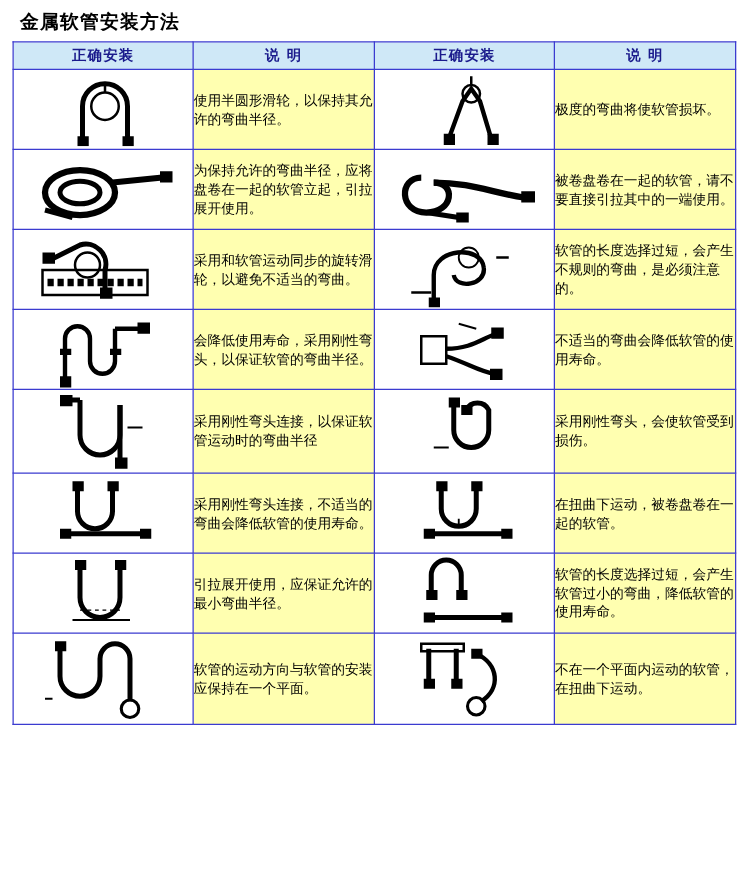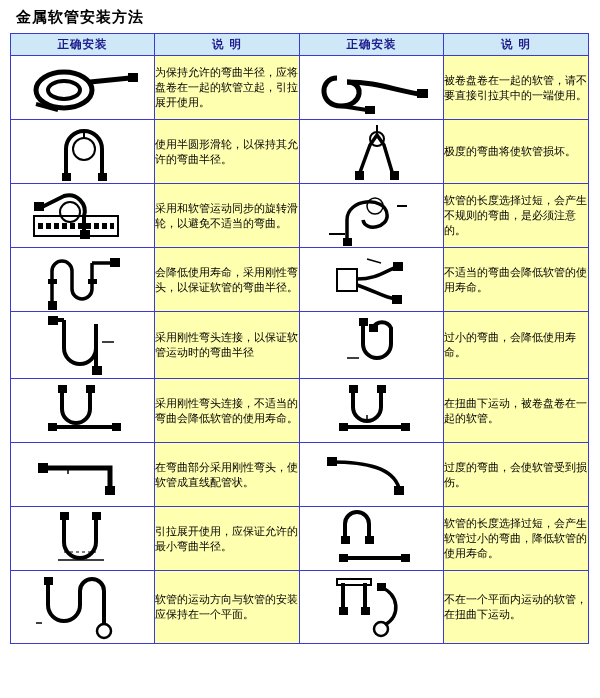--- a/index.html
+++ b/index.html
@@ -89,20 +89,47 @@
         <th>说 明</th>
         <th>正确安装</th>
         <th>说 明</th>
       </tr>
     </thead>
     <tbody>
 
       <tr>
         <td class="img-cell">
           <span class="fig">
+            <svg width="130" height="58" viewBox="0 0 130 58">
+              <path d="M48 54 L48 26 A18 18 0 0 1 84 26 L84 54" fill="none" stroke="#000" stroke-width="4"></path>
+              <circle cx="66" cy="26" r="11" fill="none" stroke="#000" stroke-width="2"></circle>
+              <rect x="44" y="50" width="9" height="8" fill="#000"></rect>
+              <rect x="80" y="50" width="9" height="8" fill="#000"></rect>
+              <path d="M66 8 L66 15" stroke="#000" stroke-width="2"></path>
+            </svg>
+          </span>
+        </td>
+        <td class="txt-cell">使用半圆形滑轮，以保持其允许的弯曲半径。</td>
+        <td class="img-cell">
+          <span class="fig">
+            <svg width="130" height="58" viewBox="0 0 130 58">
+              <path d="M52 52 L63 22 L70 12 L77 22 L86 52" fill="none" stroke="#000" stroke-width="3.5"></path>
+              <circle cx="70" cy="16" r="7" fill="none" stroke="#000" stroke-width="2"></circle>
+              <rect x="48" y="48" width="9" height="9" fill="#000"></rect>
+              <rect x="83" y="48" width="9" height="9" fill="#000"></rect>
+              <path d="M70 2 L70 9" stroke="#000" stroke-width="2"></path>
+            </svg>
+          </span>
+        </td>
+        <td class="txt-cell">极度的弯曲将使软管损坏。</td>
+      </tr>
+
+      <tr>
+        <td class="img-cell">
+          <span class="fig">
             <svg width="130" height="56" viewBox="0 0 130 56">
               <ellipse cx="46" cy="30" rx="28" ry="18" fill="none" stroke="#000" stroke-width="5"></ellipse>
               <ellipse cx="46" cy="30" rx="16" ry="9" fill="none" stroke="#000" stroke-width="4"></ellipse>
               <path d="M72 22 L112 18" stroke="#000" stroke-width="5" fill="none"></path>
               <rect x="110" y="13" width="10" height="9" fill="#000"></rect>
               <path d="M18 44 L40 50" stroke="#000" stroke-width="4" fill="none"></path>
             </svg>
           </span>
         </td>
         <td class="txt-cell">为保持允许的弯曲半径，应将盘卷在一起的软管立起，引拉展开使用。</td>
@@ -111,47 +138,20 @@
             <svg width="130" height="56" viewBox="0 0 130 56">
               <path d="M30 18 C12 18 12 46 34 46 C56 46 58 22 40 22" fill="none" stroke="#000" stroke-width="5"></path>
               <path d="M40 22 C70 22 86 30 112 34" fill="none" stroke="#000" stroke-width="5"></path>
               <rect x="110" y="29" width="11" height="9" fill="#000"></rect>
               <path d="M34 46 L60 50" stroke="#000" stroke-width="4" fill="none"></path>
               <rect x="58" y="46" width="10" height="8" fill="#000"></rect>
             </svg>
           </span>
         </td>
         <td class="txt-cell">被卷盘卷在一起的软管，请不要直接引拉其中的一端使用。</td>
-      </tr>
-
-      <tr>
-        <td class="img-cell">
-          <span class="fig">
-            <svg width="130" height="58" viewBox="0 0 130 58">
-              <path d="M48 54 L48 26 A18 18 0 0 1 84 26 L84 54" fill="none" stroke="#000" stroke-width="4"></path>
-              <circle cx="66" cy="26" r="11" fill="none" stroke="#000" stroke-width="2"></circle>
-              <rect x="44" y="50" width="9" height="8" fill="#000"></rect>
-              <rect x="80" y="50" width="9" height="8" fill="#000"></rect>
-              <path d="M66 8 L66 15" stroke="#000" stroke-width="2"></path>
-            </svg>
-          </span>
-        </td>
-        <td class="txt-cell">使用半圆形滑轮，以保持其允许的弯曲半径。</td>
-        <td class="img-cell">
-          <span class="fig">
-            <svg width="130" height="58" viewBox="0 0 130 58">
-              <path d="M52 52 L63 22 L70 12 L77 22 L86 52" fill="none" stroke="#000" stroke-width="3.5"></path>
-              <circle cx="70" cy="16" r="7" fill="none" stroke="#000" stroke-width="2"></circle>
-              <rect x="48" y="48" width="9" height="9" fill="#000"></rect>
-              <rect x="83" y="48" width="9" height="9" fill="#000"></rect>
-              <path d="M70 2 L70 9" stroke="#000" stroke-width="2"></path>
-            </svg>
-          </span>
-        </td>
-        <td class="txt-cell">极度的弯曲将使软管损坏。</td>
       </tr>
 
       <tr>
         <td class="img-cell">
           <span class="fig">
             <svg width="130" height="60" viewBox="0 0 130 60">
               <path d="M22 22 L46 10 A16 16 0 0 1 66 30 L66 46" fill="none" stroke="#000" stroke-width="4"></path>
               <circle cx="52" cy="26" r="10" fill="none" stroke="#000" stroke-width="2"></circle>
               <rect x="62" y="44" width="10" height="9" fill="#000"></rect>
               <path d="M16 30 L100 30 L100 50 L16 50 Z" fill="none" stroke="#000" stroke-width="2"></path>
@@ -221,21 +221,21 @@
         <td class="img-cell">
           <span class="fig">
             <svg width="130" height="66" viewBox="0 0 130 66">
               <path d="M56 10 L56 32 A14 14 0 0 0 84 32 L84 16 A10 10 0 0 0 66 16" fill="none" stroke="#000" stroke-width="4"></path>
               <rect x="52" y="6" width="9" height="8" fill="#000"></rect>
               <rect x="62" y="12" width="9" height="8" fill="#000"></rect>
               <path d="M40 46 L52 46" stroke="#000" stroke-width="1.5"></path>
             </svg>
           </span>
         </td>
-        <td class="txt-cell">过小的弯曲，会降低使用寿命。</td>
+        <td class="txt-cell">采用刚性弯头，会使软管受到损伤。</td>
       </tr>
 
       <tr>
         <td class="img-cell">
           <span class="fig">
             <svg width="130" height="60" viewBox="0 0 130 60">
               <path d="M44 8 L44 28 A14 14 0 0 0 72 28 L72 8" fill="none" stroke="#000" stroke-width="4"></path>
               <rect x="40" y="4" width="9" height="8" fill="#000"></rect>
               <rect x="68" y="4" width="9" height="8" fill="#000"></rect>
               <path d="M34 46 L96 46" stroke="#000" stroke-width="4"></path>
@@ -254,43 +254,20 @@
               <path d="M36 46 L96 46" stroke="#000" stroke-width="4"></path>
               <rect x="32" y="42" width="9" height="8" fill="#000"></rect>
               <rect x="94" y="42" width="9" height="8" fill="#000"></rect>
               <path d="M60 34 L60 40" stroke="#000" stroke-width="1.5"></path>
             </svg>
           </span>
         </td>
         <td class="txt-cell">在扭曲下运动，被卷盘卷在一起的软管。</td>
       </tr>
 
-      <tr>
-        <td class="img-cell">
-          <span class="fig">
-            <svg width="130" height="54" viewBox="0 0 130 54">
-              <path d="M24 20 L92 20 L92 40" fill="none" stroke="#000" stroke-width="5"></path>
-              <rect x="20" y="15" width="10" height="10" fill="#000"></rect>
-              <rect x="87" y="38" width="10" height="9" fill="#000"></rect>
-              <path d="M50 20 L50 26" stroke="#000" stroke-width="1.5"></path>
-            </svg>
-          </span>
-        </td>
-        <td class="txt-cell">在弯曲部分采用刚性弯头，使软管成直线配管状。</td>
-        <td class="img-cell">
-          <span class="fig">
-            <svg width="130" height="54" viewBox="0 0 130 54">
-              <path d="M24 14 C60 14 86 20 92 40" fill="none" stroke="#000" stroke-width="3.5"></path>
-              <rect x="20" y="9" width="10" height="9" fill="#000"></rect>
-              <rect x="87" y="38" width="10" height="9" fill="#000"></rect>
-            </svg>
-          </span>
-        </td>
-        <td class="txt-cell">过度的弯曲，会使软管受到损伤。</td>
-      </tr>
 
       <tr>
         <td class="img-cell">
           <span class="fig">
             <svg width="130" height="62" viewBox="0 0 130 62">
               <path d="M46 8 L46 34 A16 16 0 0 0 78 34 L78 8" fill="none" stroke="#000" stroke-width="4"></path>
               <rect x="42" y="4" width="9" height="8" fill="#000"></rect>
               <rect x="74" y="4" width="9" height="8" fill="#000"></rect>
               <path d="M46 44 L78 44" stroke="#000" stroke-width="1" stroke-dasharray="3 3"></path>
               <path d="M40 52 L86 52" stroke="#000" stroke-width="1.5"></path>

